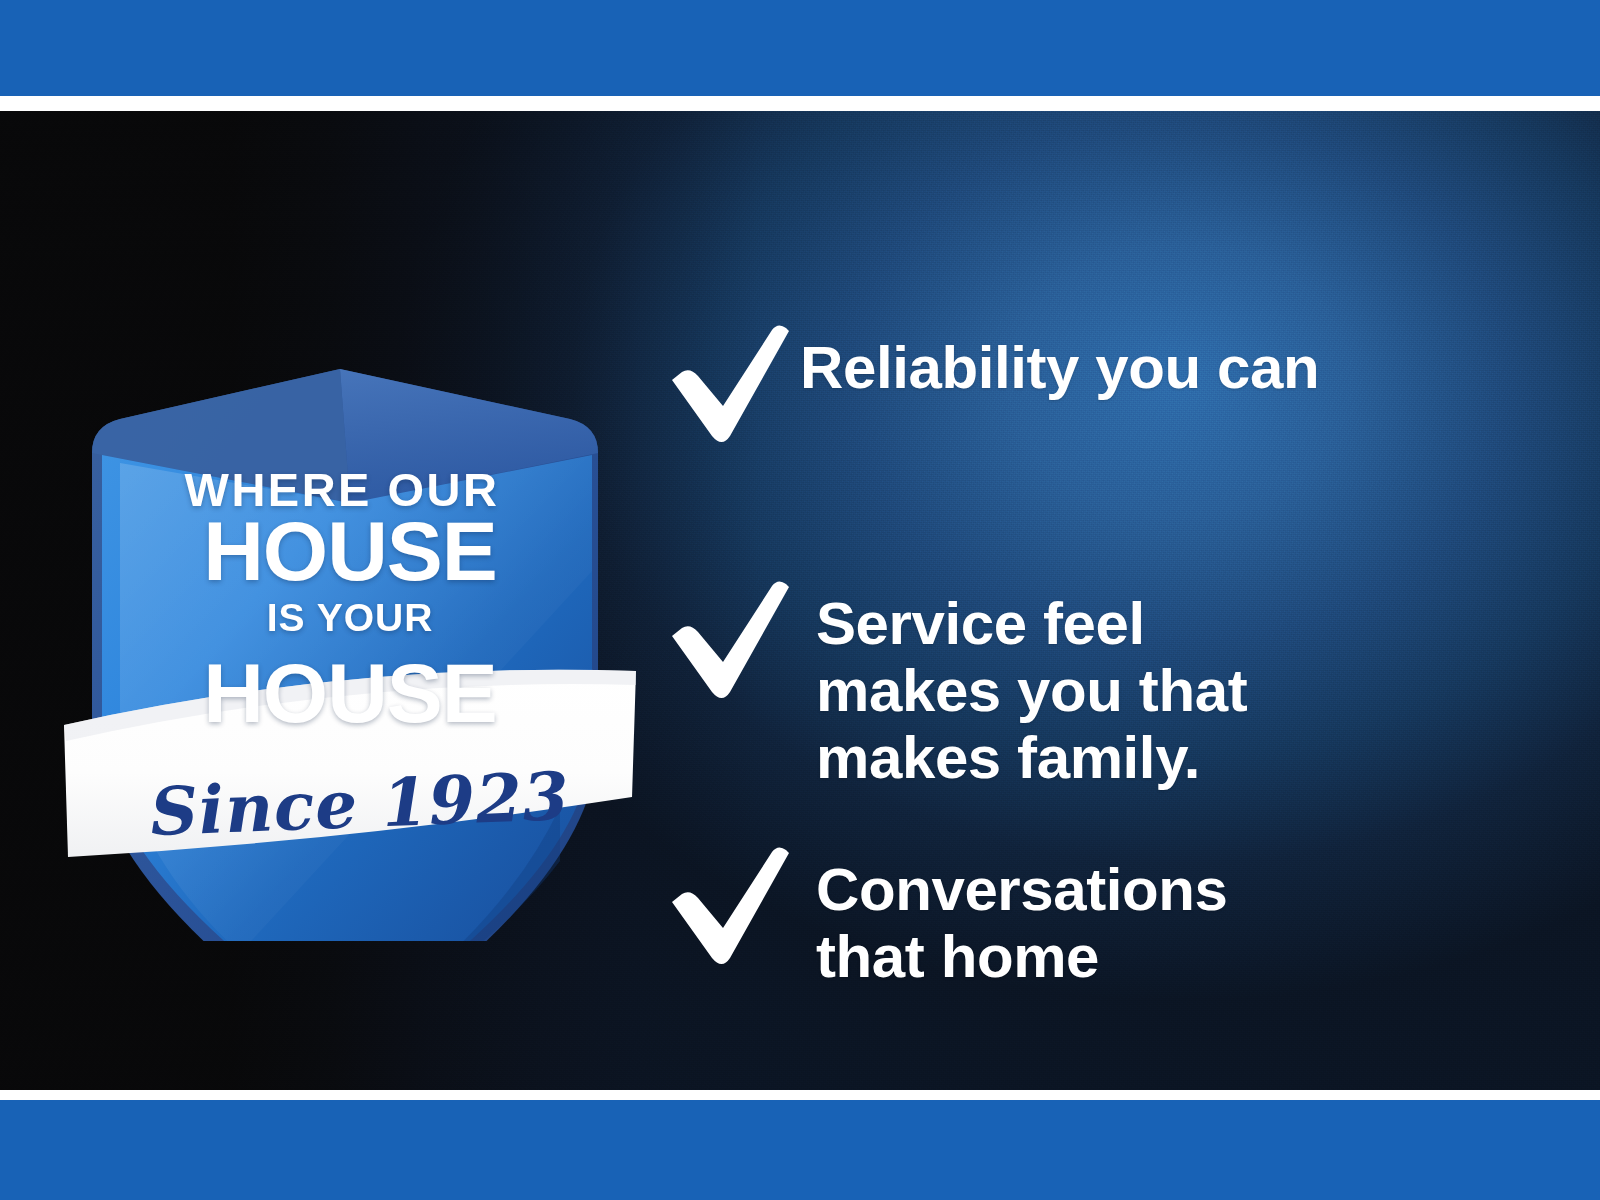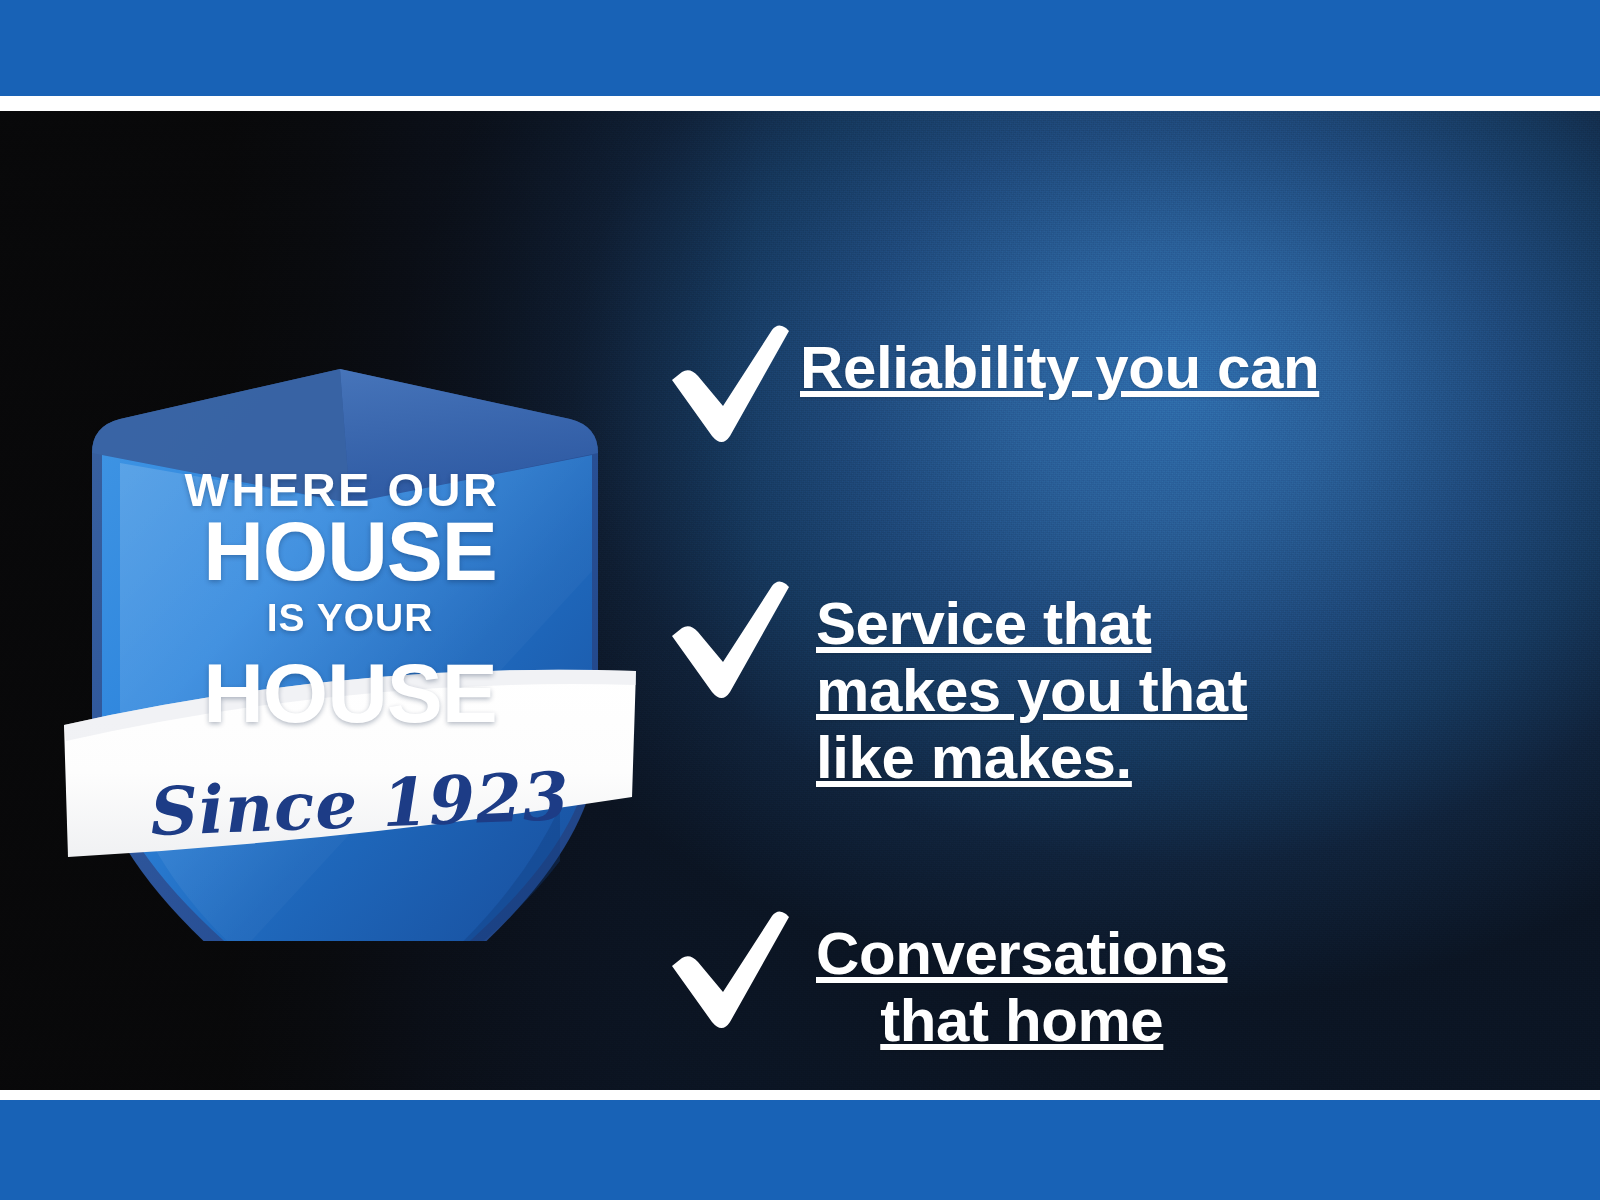--- a/index.html
+++ b/index.html
@@ -144,41 +144,40 @@
     height: 979px;
   }
   .benefit {
     position: absolute;
     left: 0;
     display: flex;
     align-items: flex-start;
   }
   .benefit-1 { top: 102px; }
   .benefit-2 { top: 358px; }
-  .benefit-3 { top: 688px; text-align: center; }
+  .benefit-3 { top: 624px; }
 
   .check {
     flex: 0 0 auto;
     width: 130px;
     height: 120px;
     margin-right: 10px;
   }
   .check svg { display: block; }
 
   .benefit-text {
     flex: 1 1 auto;
     color: #ffffff;
     font-family: "Liberation Sans", sans-serif;
     font-weight: 700;
     font-size: 60px;
     line-height: 1.12;
     letter-spacing: -0.4px;
     margin-top: 10px;
     text-shadow: 0 1px 3px rgba(0,0,0,.18);
-    text-decoration: underline;
   }
   .benefit-2 .benefit-text,
   .benefit-3 .benefit-text { padding-left: 16px; }
 </style>
 </head>
 <body>
 
 <div class="canvas">
 
   <div class="bar-top"></div>
@@ -281,23 +280,23 @@
         </div>
       </div>
 
       <div class="benefit benefit-2">
         <div class="check">
           <svg width="130" height="120" viewBox="0 0 130 120">
             <path d="M 12 56 L 22 48 Q 30 43 38 52 L 63 82 L 112 6 Q 118 -2 126 4 L 129 7 L 70 112 Q 62 124 52 112 Z" fill="#ffffff"></path>
           </svg>
         </div>
         <div class="benefit-text">
-          <div>Service that</div>
+          <div>Service feel</div>
           <div>makes you that</div>
-          <div>like makes.</div>
+          <div>makes family.</div>
         </div>
       </div>
 
       <div class="benefit benefit-3">
         <div class="check">
           <svg width="130" height="120" viewBox="0 0 130 120">
             <path d="M 12 56 L 22 48 Q 30 43 38 52 L 63 82 L 112 6 Q 118 -2 126 4 L 129 7 L 70 112 Q 62 124 52 112 Z" fill="#ffffff"></path>
           </svg>
         </div>
         <div class="benefit-text">

